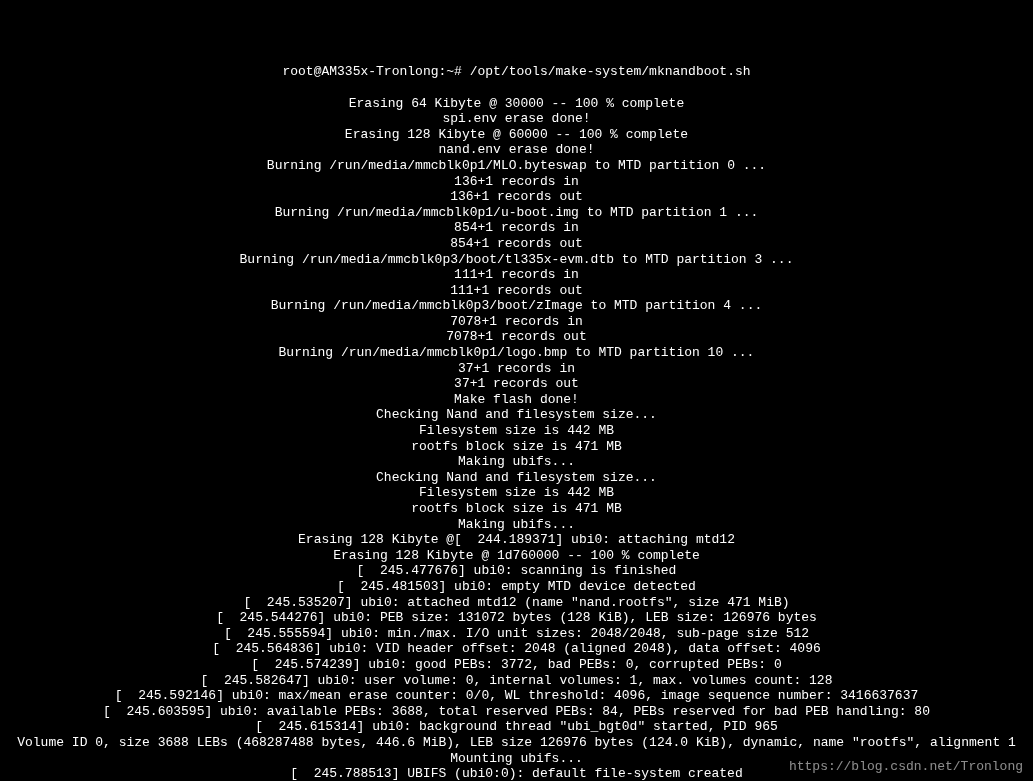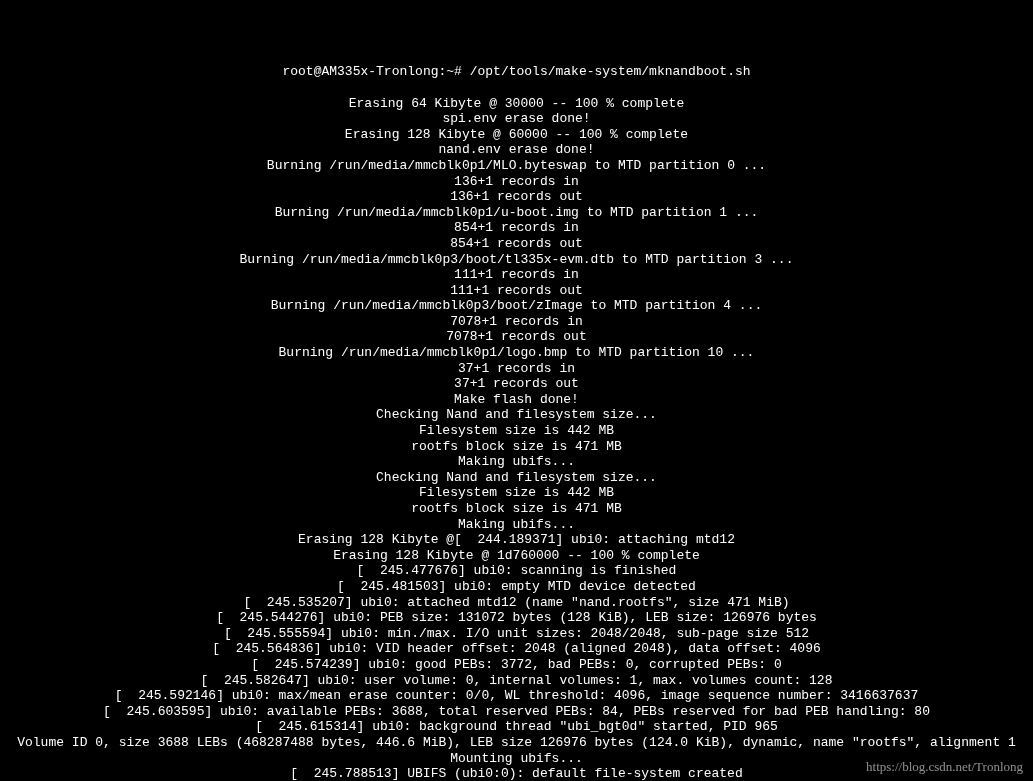--- a/index.html
+++ b/index.html
@@ -16,21 +16,21 @@
       height: 781px;
       position: relative;
     }
     .ln { display: block; white-space: pre; }
     .prompt { color: #fff; }
     .watermark {
       position: absolute;
       bottom: 6px;
       right: 10px;
       color: rgba(255,255,255,0.55);
-      font-family: Liberation Serif, serif;
+      font-family: Liberation Mono, monospace;
       font-size: 13px;
     }
   </style>
 </head>
 <body>
 
 
 
 <span class="ln prompt">root@AM335x-Tronlong:~# /opt/tools/make-system/mknandboot.sh</span>
 <div id="output"><span class="ln">Erasing 64 Kibyte @ 30000 -- 100 % complete</span><span class="ln">spi.env erase done!</span><span class="ln">Erasing 128 Kibyte @ 60000 -- 100 % complete</span><span class="ln">nand.env erase done!</span><span class="ln">Burning /run/media/mmcblk0p1/MLO.byteswap to MTD partition 0 ...</span><span class="ln">136+1 records in</span><span class="ln">136+1 records out</span><span class="ln">Burning /run/media/mmcblk0p1/u-boot.img to MTD partition 1 ...</span><span class="ln">854+1 records in</span><span class="ln">854+1 records out</span><span class="ln">Burning /run/media/mmcblk0p3/boot/tl335x-evm.dtb to MTD partition 3 ...</span><span class="ln">111+1 records in</span><span class="ln">111+1 records out</span><span class="ln">Burning /run/media/mmcblk0p3/boot/zImage to MTD partition 4 ...</span><span class="ln">7078+1 records in</span><span class="ln">7078+1 records out</span><span class="ln">Burning /run/media/mmcblk0p1/logo.bmp to MTD partition 10 ...</span><span class="ln">37+1 records in</span><span class="ln">37+1 records out</span><span class="ln">Make flash done!</span><span class="ln">Checking Nand and filesystem size...</span><span class="ln">Filesystem size is 442 MB</span><span class="ln">rootfs block size is 471 MB</span><span class="ln">Making ubifs...</span><span class="ln">Checking Nand and filesystem size...</span><span class="ln">Filesystem size is 442 MB</span><span class="ln">rootfs block size is 471 MB</span><span class="ln">Making ubifs...</span><span class="ln">Erasing 128 Kibyte @[  244.189371] ubi0: attaching mtd12</span><span class="ln">Erasing 128 Kibyte @ 1d760000 -- 100 % complete</span><span class="ln">[  245.477676] ubi0: scanning is finished</span><span class="ln">[  245.481503] ubi0: empty MTD device detected</span><span class="ln">[  245.535207] ubi0: attached mtd12 (name "nand.rootfs", size 471 MiB)</span><span class="ln">[  245.544276] ubi0: PEB size: 131072 bytes (128 KiB), LEB size: 126976 bytes</span><span class="ln">[  245.555594] ubi0: min./max. I/O unit sizes: 2048/2048, sub-page size 512</span><span class="ln">[  245.564836] ubi0: VID header offset: 2048 (aligned 2048), data offset: 4096</span><span class="ln">[  245.574239] ubi0: good PEBs: 3772, bad PEBs: 0, corrupted PEBs: 0</span><span class="ln">[  245.582647] ubi0: user volume: 0, internal volumes: 1, max. volumes count: 128</span><span class="ln">[  245.592146] ubi0: max/mean erase counter: 0/0, WL threshold: 4096, image sequence number: 3416637637</span><span class="ln">[  245.603595] ubi0: available PEBs: 3688, total reserved PEBs: 84, PEBs reserved for bad PEB handling: 80</span><span class="ln">[  245.615314] ubi0: background thread "ubi_bgt0d" started, PID 965</span><span class="ln">Volume ID 0, size 3688 LEBs (468287488 bytes, 446.6 MiB), LEB size 126976 bytes (124.0 KiB), dynamic, name "rootfs", alignment 1</span><span class="ln">Mounting ubifs...</span><span class="ln">[  245.788513] UBIFS (ubi0:0): default file-system created</span></div>

